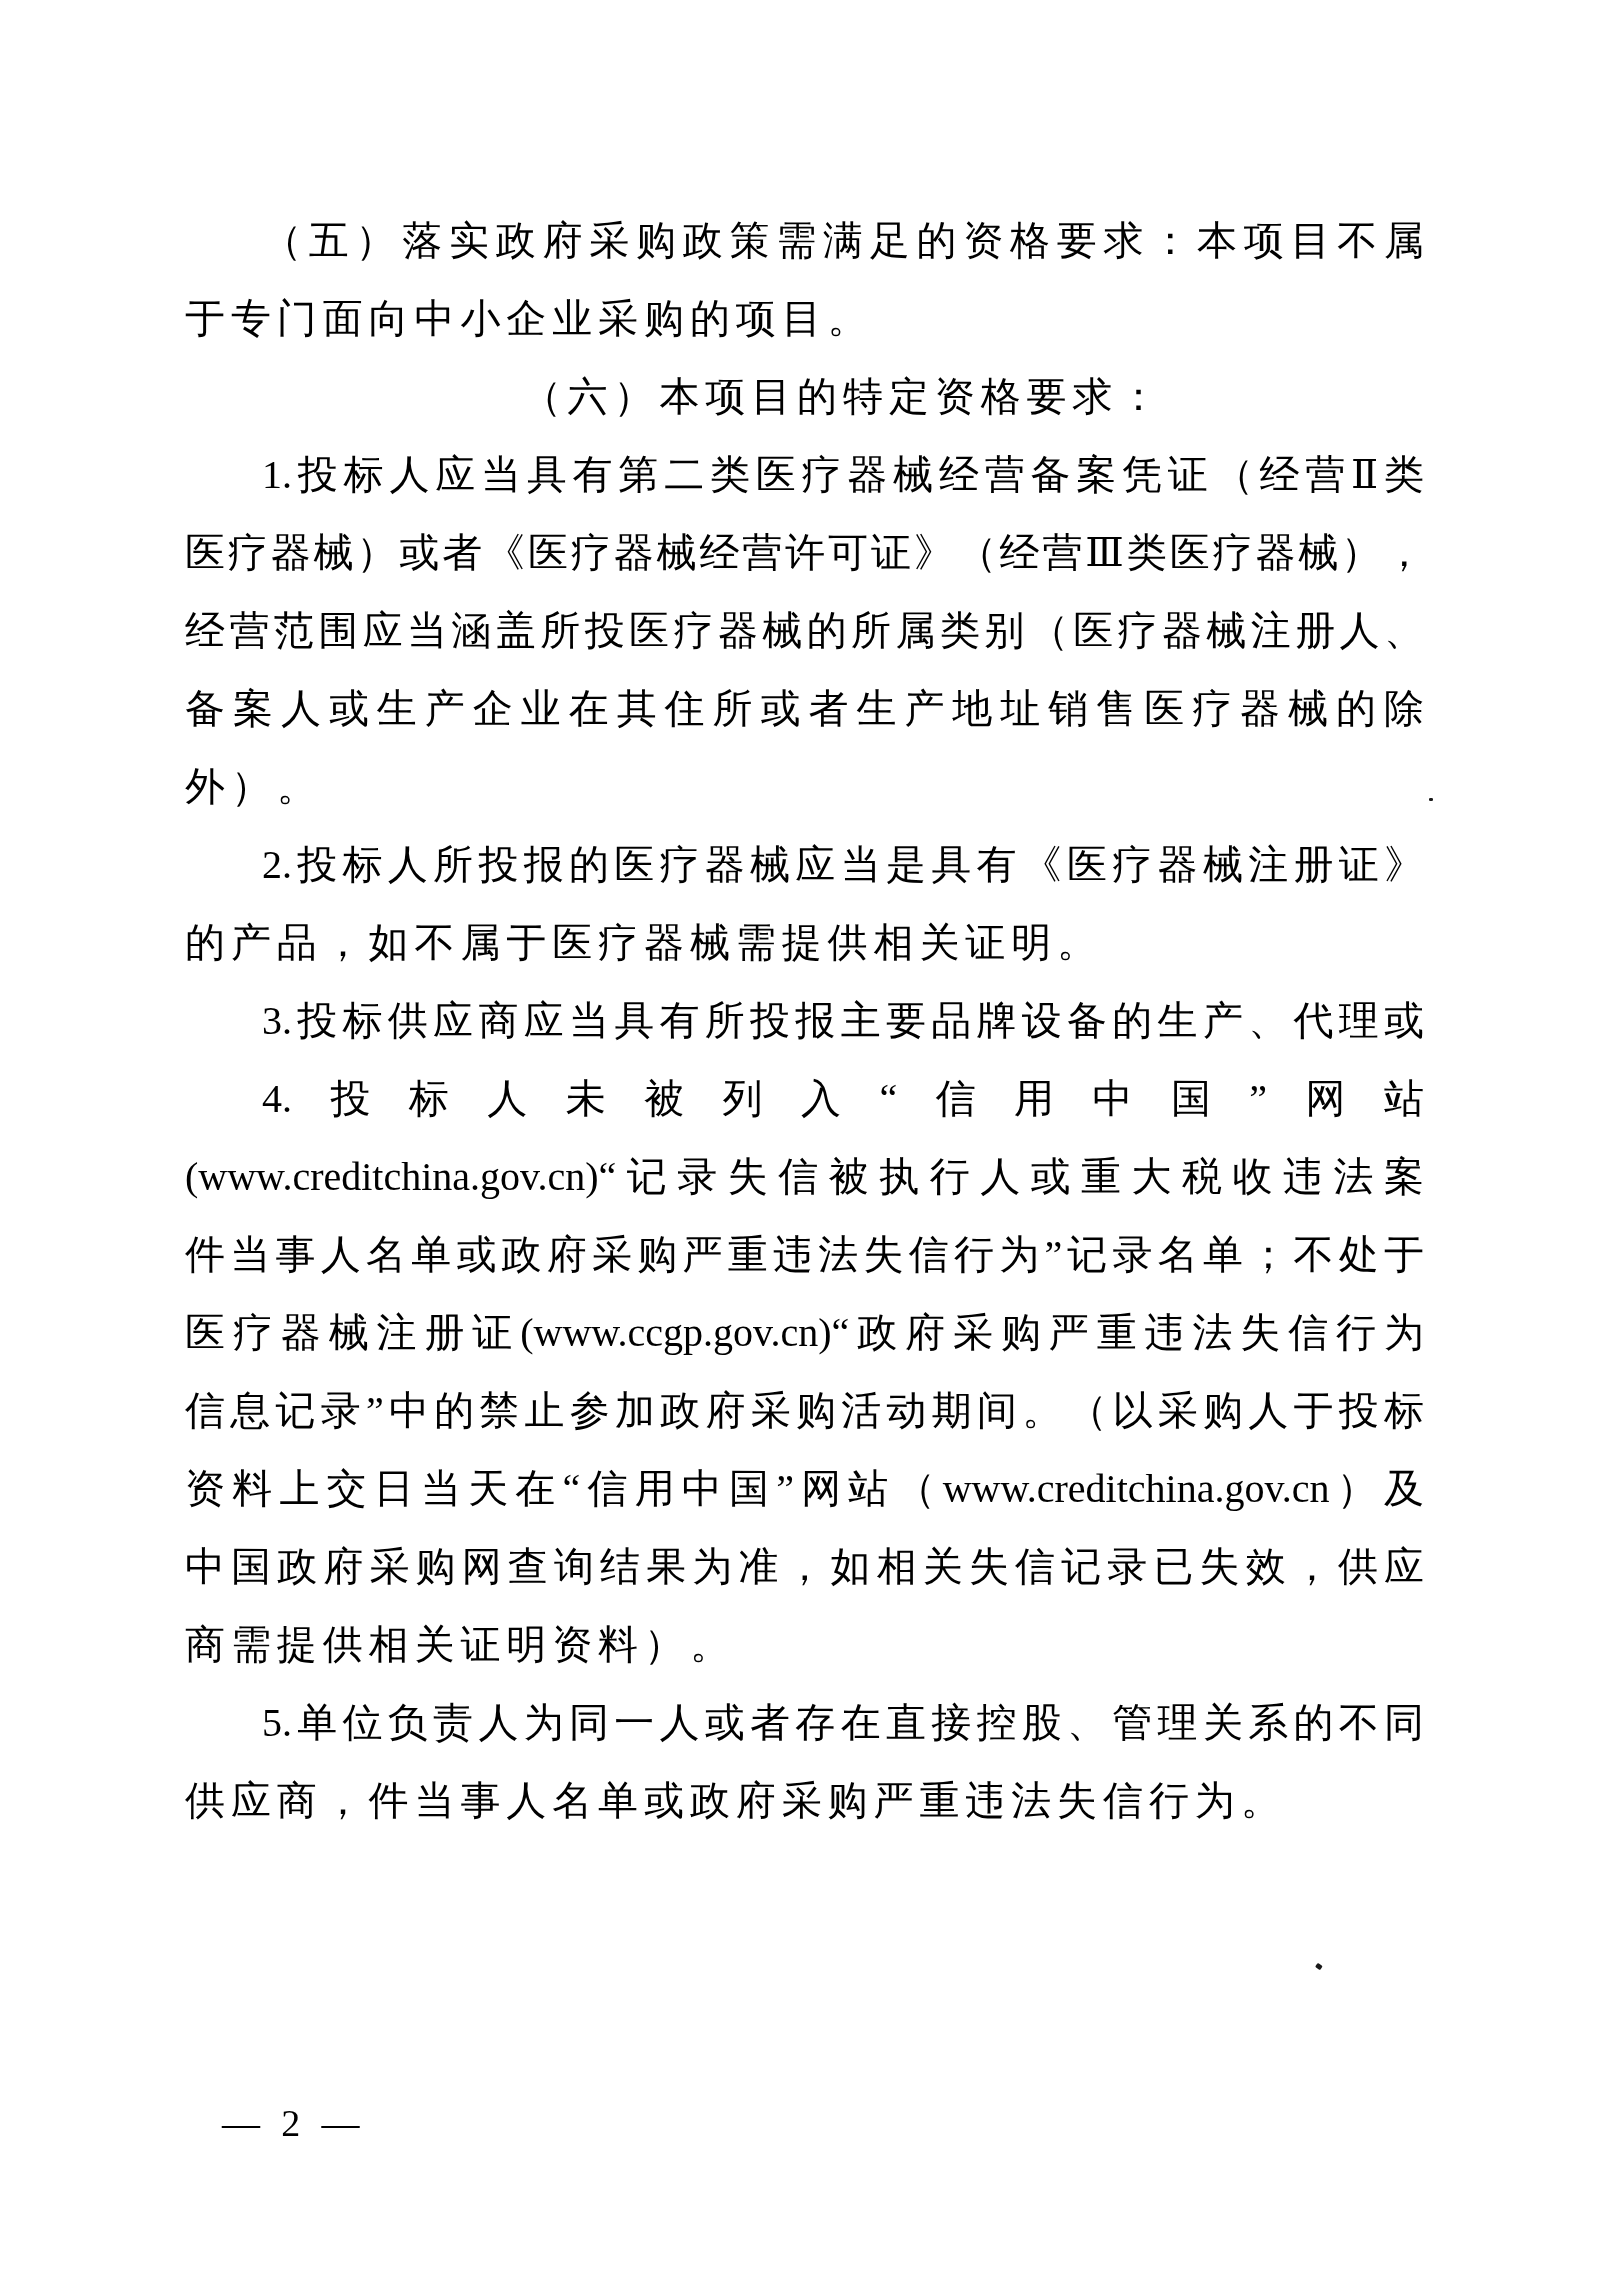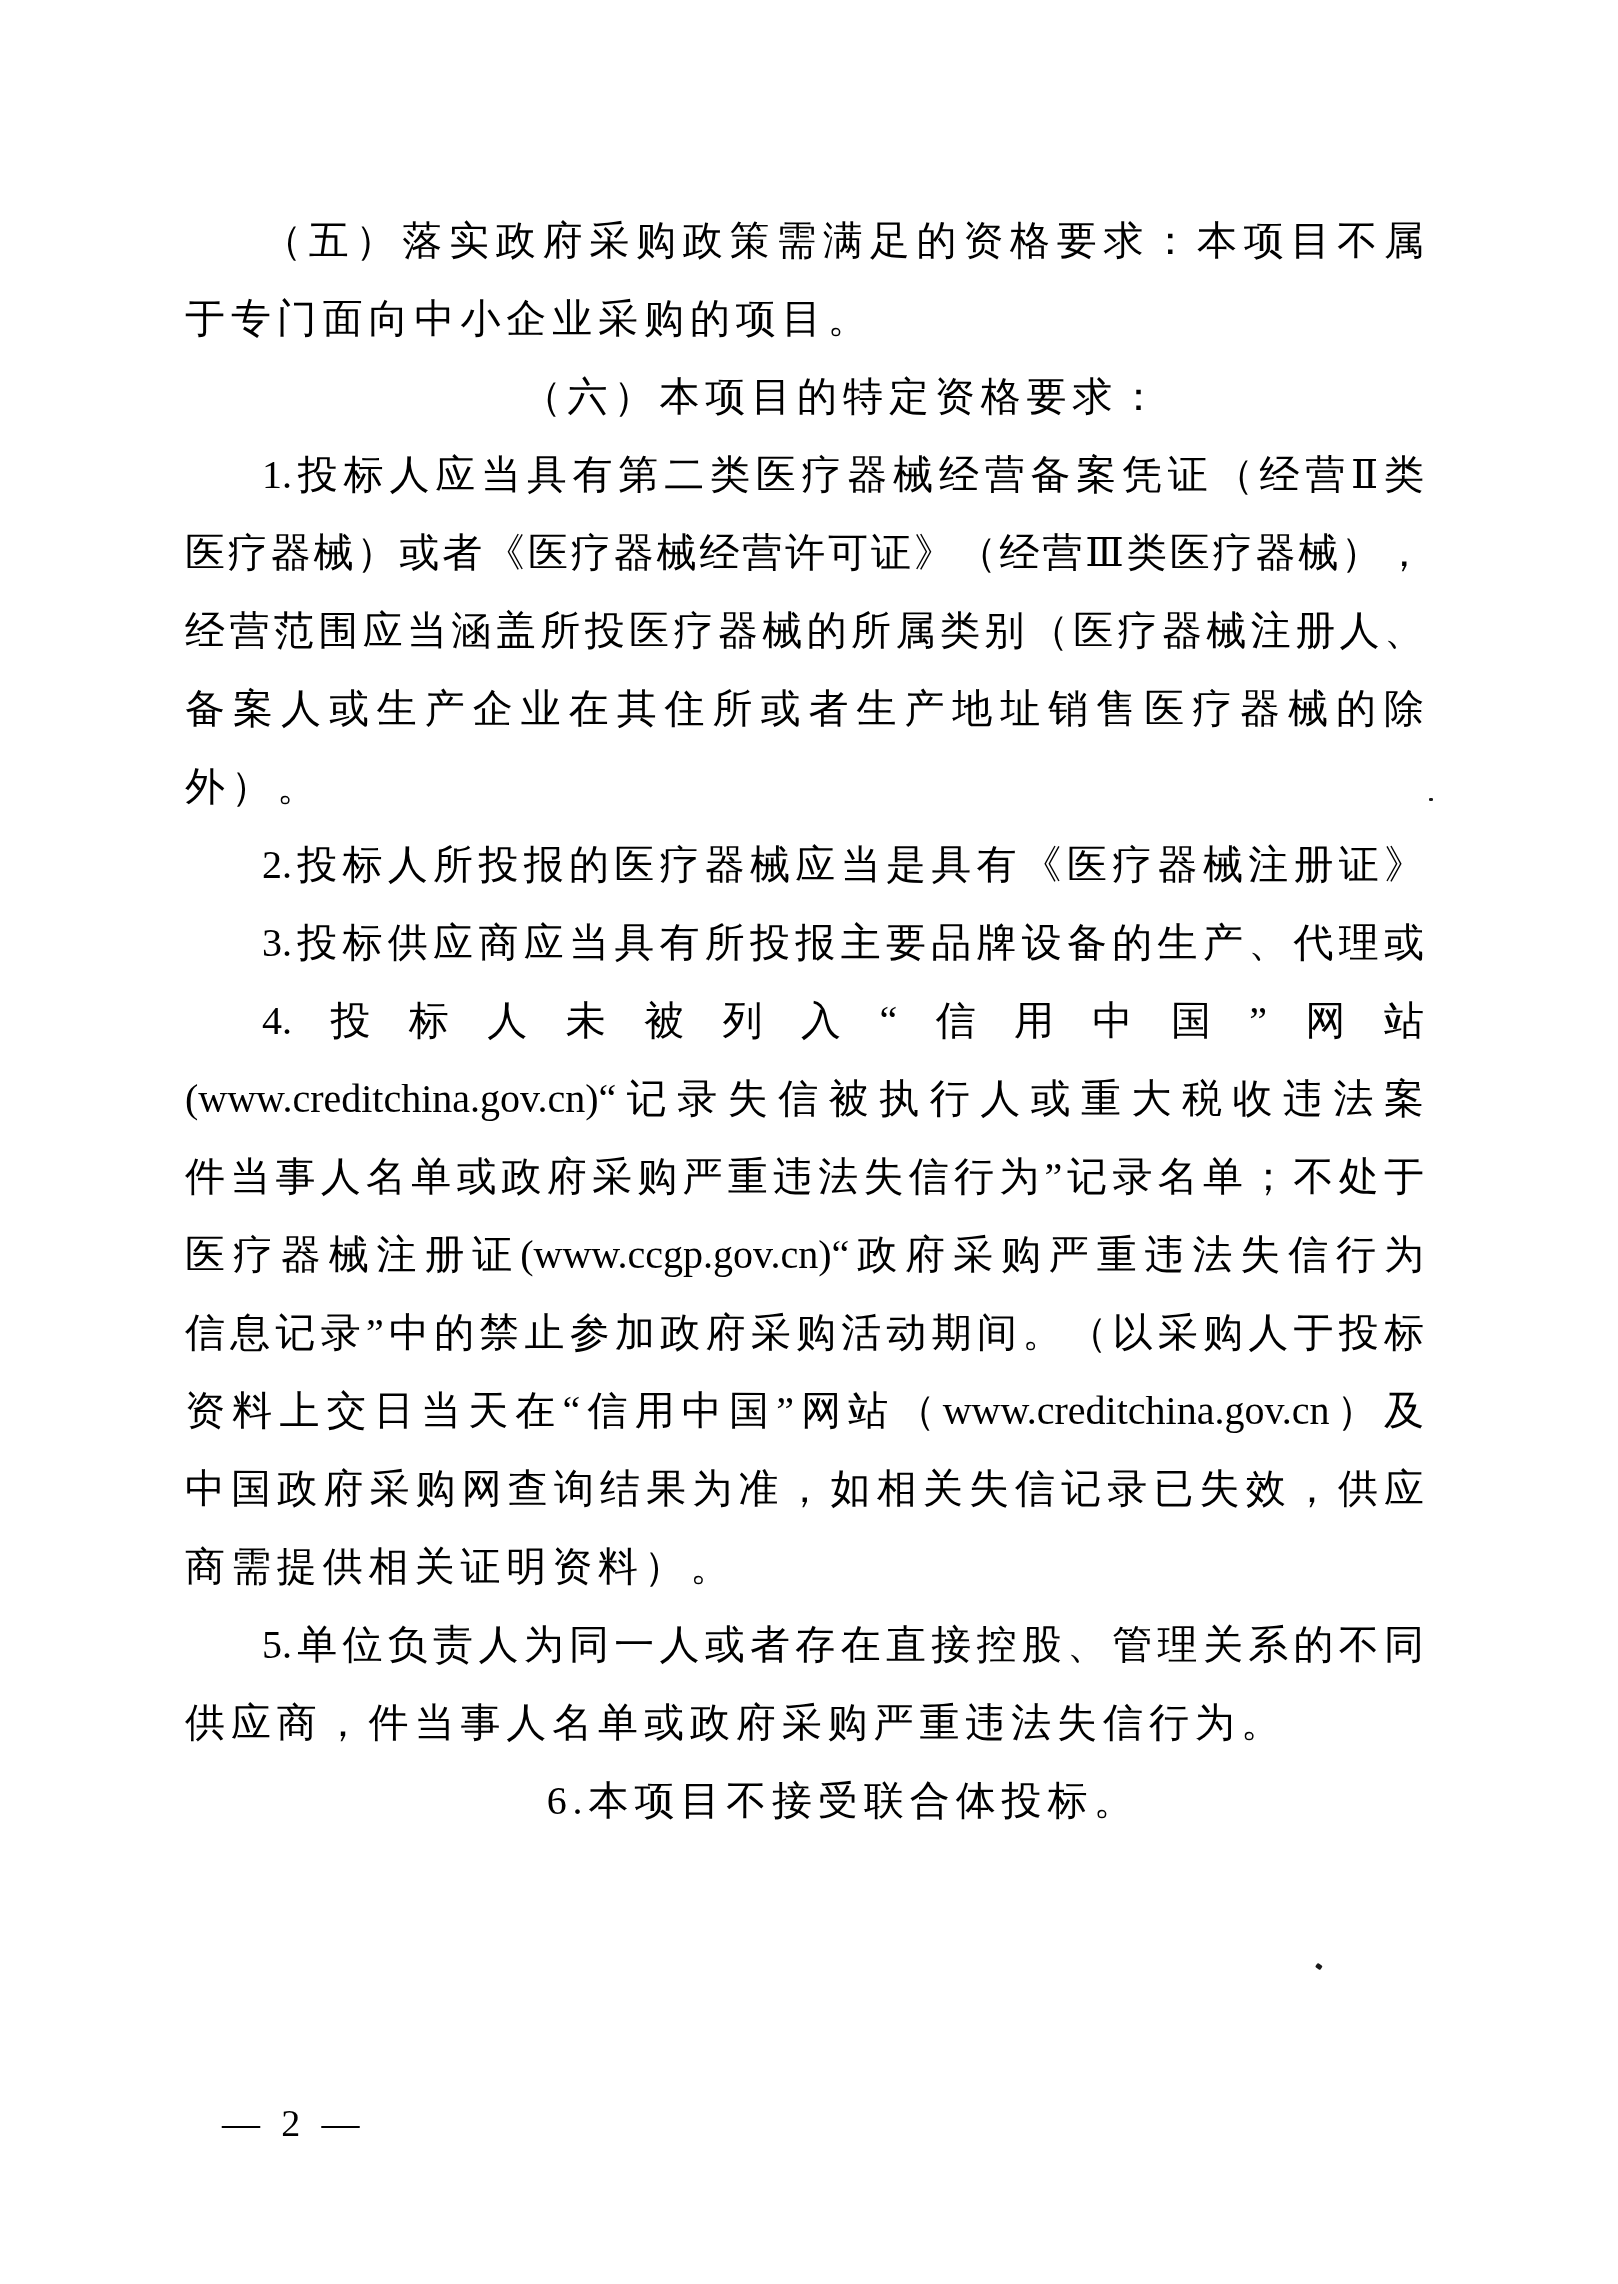--- a/index.html
+++ b/index.html
@@ -78,32 +78,32 @@
   <div class="doc">
     <div class="line ind jst">（五）落实政府采购政策需满足的资格要求：本项目不属</div>
     <div class="line sp">于专门面向中小企业采购的项目。</div>
     <div class="line ind sp">（六）本项目的特定资格要求：</div>
     <div class="line ind jst">1.投标人应当具有第二类医疗器械经营备案凭证（经营Ⅱ类</div>
     <div class="line jst">医疗器械）或者《医疗器械经营许可证》（经营Ⅲ类医疗器械），</div>
     <div class="line jst">经营范围应当涵盖所投医疗器械的所属类别（医疗器械注册人、</div>
     <div class="line jst">备案人或生产企业在其住所或者生产地址销售医疗器械的除</div>
     <div class="line sp">外）。</div>
     <div class="line ind jst">2.投标人所投报的医疗器械应当是具有《医疗器械注册证》</div>
+    <div class="line sp">的产品，如不属于医疗器械需提供相关证明。</div>
     <div class="line ind jst">3.投标供应商应当具有所投报主要品牌设备的生产、代理或</div>
     <div class="line ind jst">4.投标人未被列入“信用中国”网站</div>
     <div class="line jst">(www.creditchina.gov.cn)“记录失信被执行人或重大税收违法案</div>
     <div class="line jst">件当事人名单或政府采购严重违法失信行为”记录名单；不处于</div>
     <div class="line jst">医疗器械注册证(www.ccgp.gov.cn)“政府采购严重违法失信行为</div>
     <div class="line jst">信息记录”中的禁止参加政府采购活动期间。（以采购人于投标</div>
     <div class="line jst">资料上交日当天在“信用中国”网站（www.creditchina.gov.cn）及</div>
     <div class="line jst">中国政府采购网查询结果为准，如相关失信记录已失效，供应</div>
     <div class="line sp">商需提供相关证明资料）。</div>
     <div class="line ind jst">5.单位负责人为同一人或者存在直接控股、管理关系的不同</div>
     <div class="line sp">供应商，件当事人名单或政府采购严重违法失信行为。</div>
-    <div class="line ind sp">6.本项目不接受联合体投标。</div>
   </div>
 
   <div class="footer">— 2 —</div>
 
   <div class="speck1"></div>
   <div class="speck2"></div>
 
 </div>
 
 

